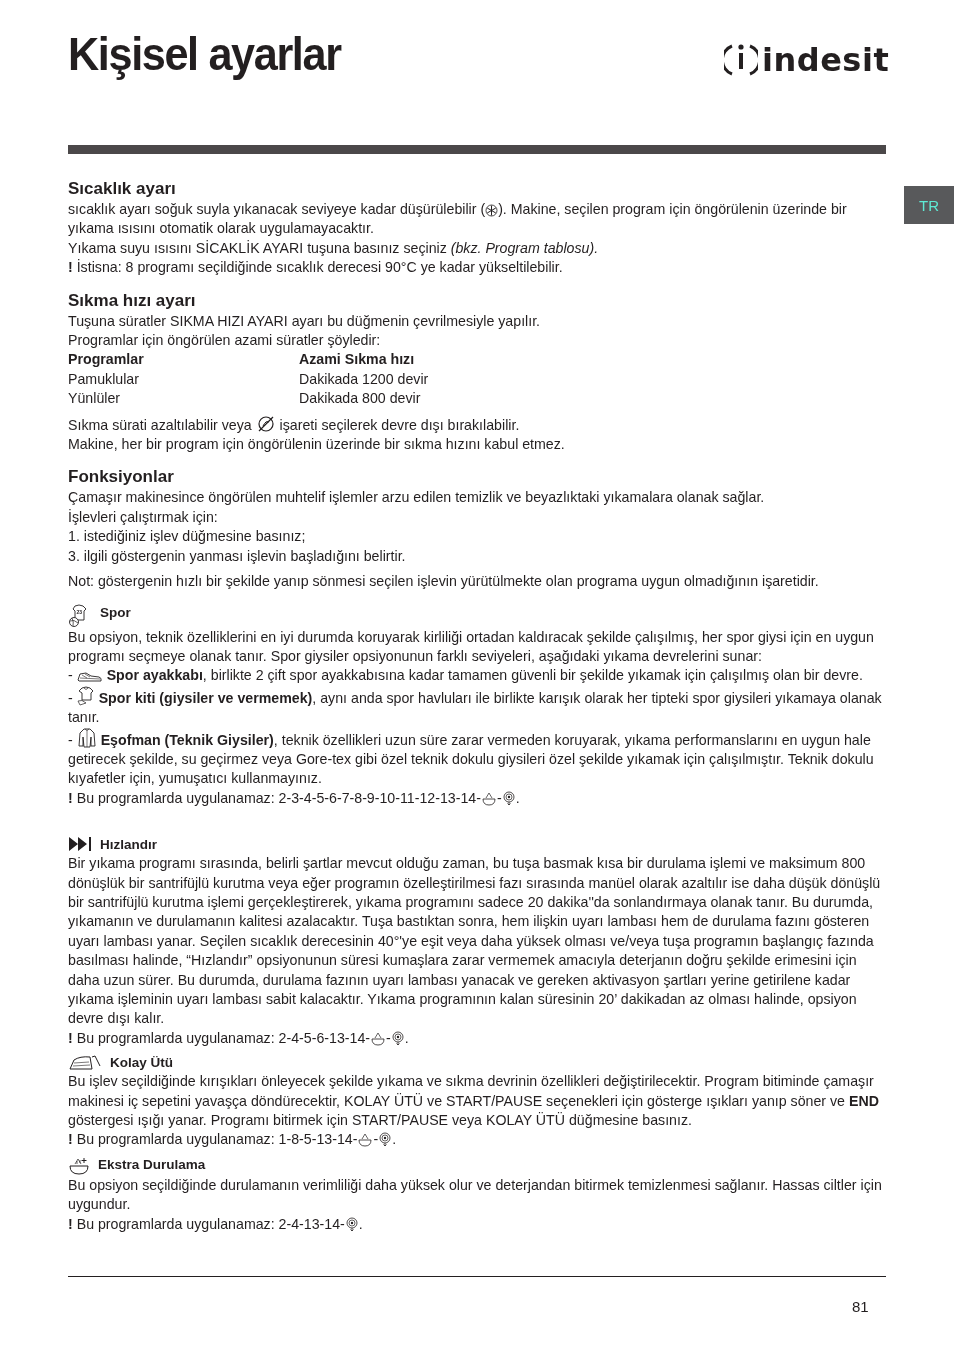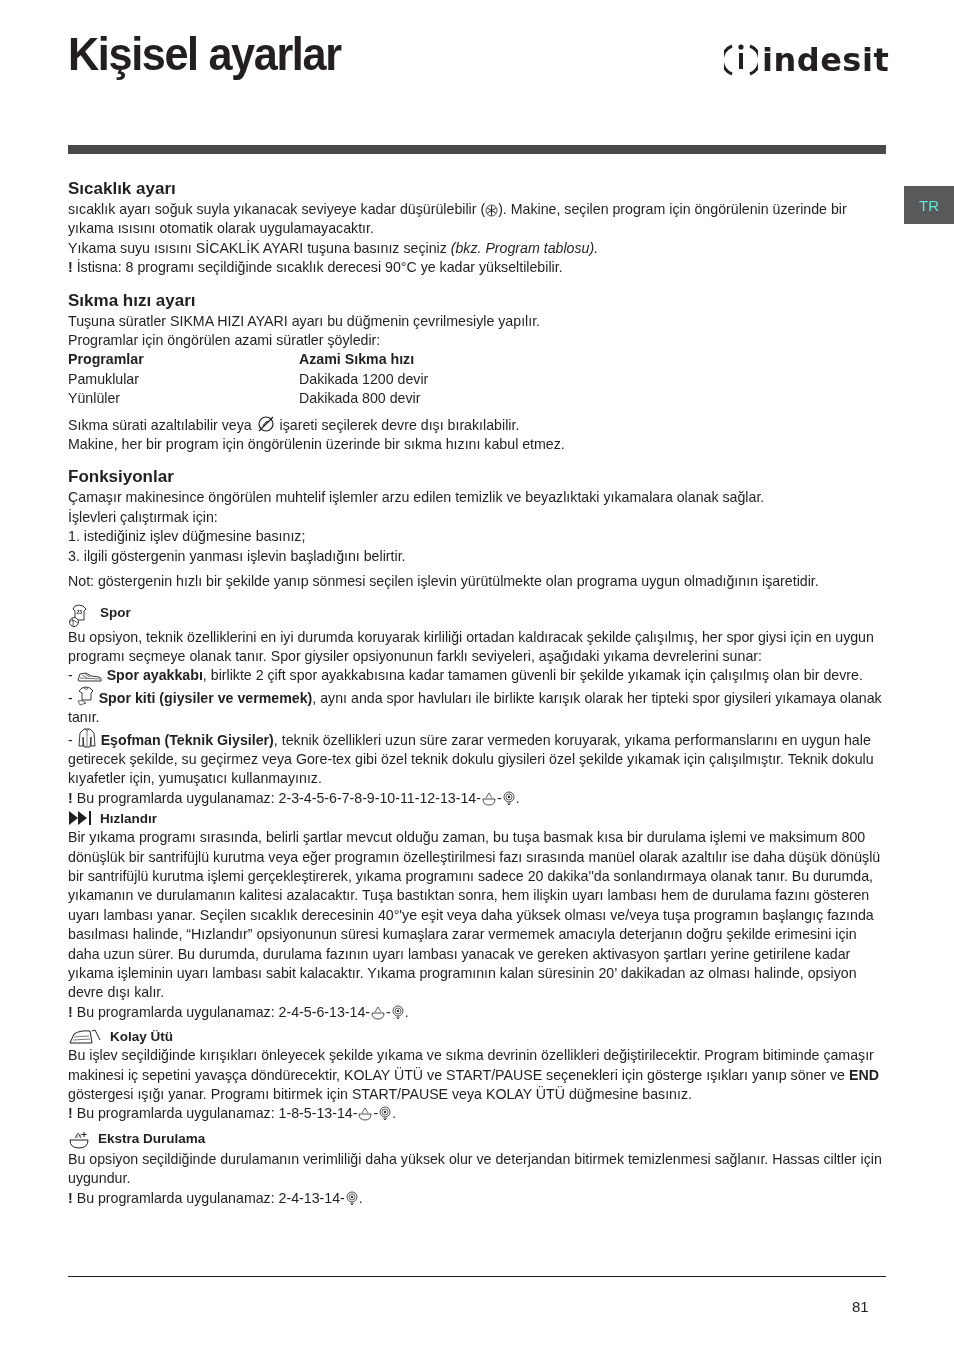--- a/index.html
+++ b/index.html
@@ -11,21 +11,21 @@
   .logo-mark { width: 34px; height: 40px; }
   .logo-text { font-size: 32px; font-weight: bold; letter-spacing: 0.5px; margin-left: 4px; font-family: "DejaVu Sans", sans-serif; }
   .top-bar { position: absolute; left: 68px; top: 145px; width: 818px; height: 9px; background: #4b4849; }
   .lang-tab { position: absolute; left: 904px; top: 186px; width: 50px; height: 38px; background: #58595b;
               color: #5eead4; font-size: 15px; display: flex; align-items: center; justify-content: center; }
   .content { position: absolute; left: 68px; top: 178px; width: 820px; font-size: 14.2px; line-height: 19.4px; }
   h2 { font-size: 17px; font-weight: bold; margin: 0; line-height: 22px; }
   p { margin: 0; }
   .gap4 { margin-top: 6px; }
   .sec { margin-top: 12px; }
-  .sub { margin-top: 2px; }
+  .sub { margin-top: 28px; }
   .subhead { display: flex; align-items: flex-start; gap: 8px; font-size: 13.5px; font-weight: bold; line-height: 18px; }
   table.speeds { border-collapse: collapse; }
   table.speeds td { padding: 0; height: 19.4px; }
   table.speeds td.col1 { width: 231px; }
   .bold { font-weight: bold; }
   .excl { font-weight: bold; }
   .bottom-rule { position: absolute; left: 68px; top: 1276px; width: 818px; height: 1px; background: #231f20; }
   .page-num { position: absolute; left: 852px; top: 1298px; font-size: 15px; }
   .inline-icon { display: inline-block; vertical-align: -3px; }
 </style>

